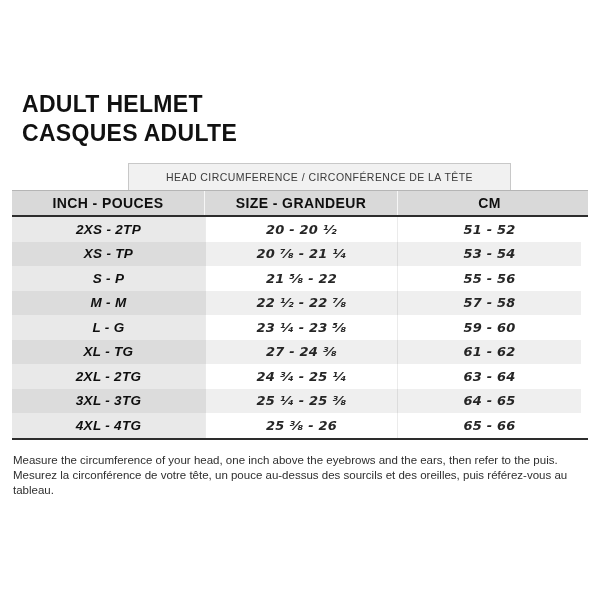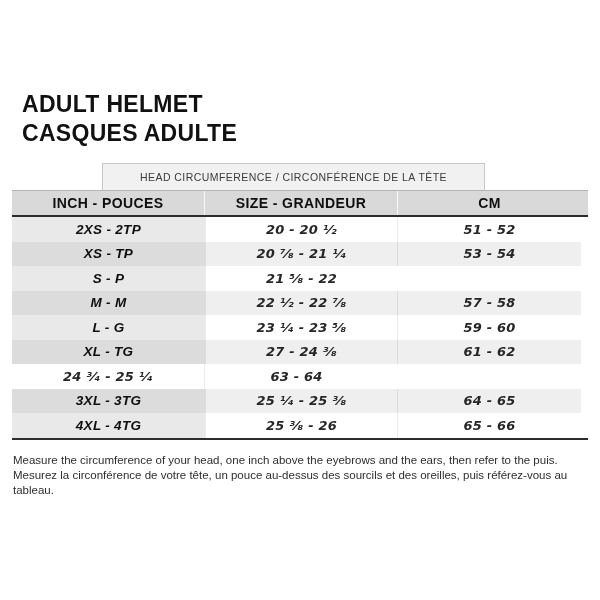--- a/index.html
+++ b/index.html
@@ -19,21 +19,21 @@
     font-size: 23px; font-weight: 800; line-height: 29px;
     letter-spacing: 0.3px; color: #111;
     font-family: "Liberation Sans", "DejaVu Sans", sans-serif;
   }
 
   .size-table {
     position: absolute; left: 12px; top: 163px; width: 576px;
   }
 
   .span-header {
-    margin-left: 90px; width: 383px; height: 27px;
+    margin-left: 116px; width: 383px; height: 27px;
     background: #f1f1f1; border: 1px solid #c8c8c8; border-bottom: none;
     display: flex; align-items: center; justify-content: center;
     font-size: 10.5px; font-weight: 400; color: #3a3a3a;
     letter-spacing: 0.45px;
   }
 
   .header-row {
     display: flex; height: 27px;
     background: #d9d9d9;
     border-top: 1px solid #b5b5b5;
@@ -99,37 +99,39 @@
         <div class="cell val col-cm">51 - 52</div>
       </div>
       <div class="row">
         <div class="cell size col-size">XS - TP</div>
         <div class="cell val col-inch">20 ⁷⁄₈ - 21 ¹⁄₄</div>
         <div class="cell val col-cm">53 - 54</div>
       </div>
       <div class="row">
         <div class="cell size col-size">S - P</div>
         <div class="cell val col-inch">21 ⁵⁄₈ - 22</div>
+        <div class="cell val col-cm">55 - 56</div>
       </div>
       <div class="row">
         <div class="cell size col-size">M - M</div>
         <div class="cell val col-inch">22 ¹⁄₂ - 22 ⁷⁄₈</div>
         <div class="cell val col-cm">57 - 58</div>
       </div>
       <div class="row">
         <div class="cell size col-size">L - G</div>
         <div class="cell val col-inch">23 ¹⁄₄ - 23 ⁵⁄₈</div>
         <div class="cell val col-cm">59 - 60</div>
       </div>
       <div class="row">
         <div class="cell size col-size">XL - TG</div>
         <div class="cell val col-inch">27 - 24 ³⁄₈</div>
         <div class="cell val col-cm">61 - 62</div>
       </div>
       <div class="row">
+        <div class="cell size col-size">2XL - 2TG</div>
         <div class="cell val col-inch">24 ³⁄₄ - 25 ¹⁄₄</div>
         <div class="cell val col-cm">63 - 64</div>
       </div>
       <div class="row">
         <div class="cell size col-size">3XL - 3TG</div>
         <div class="cell val col-inch">25 ¹⁄₄ - 25 ³⁄₈</div>
         <div class="cell val col-cm">64 - 65</div>
       </div>
       <div class="row">
         <div class="cell size col-size">4XL - 4TG</div>

